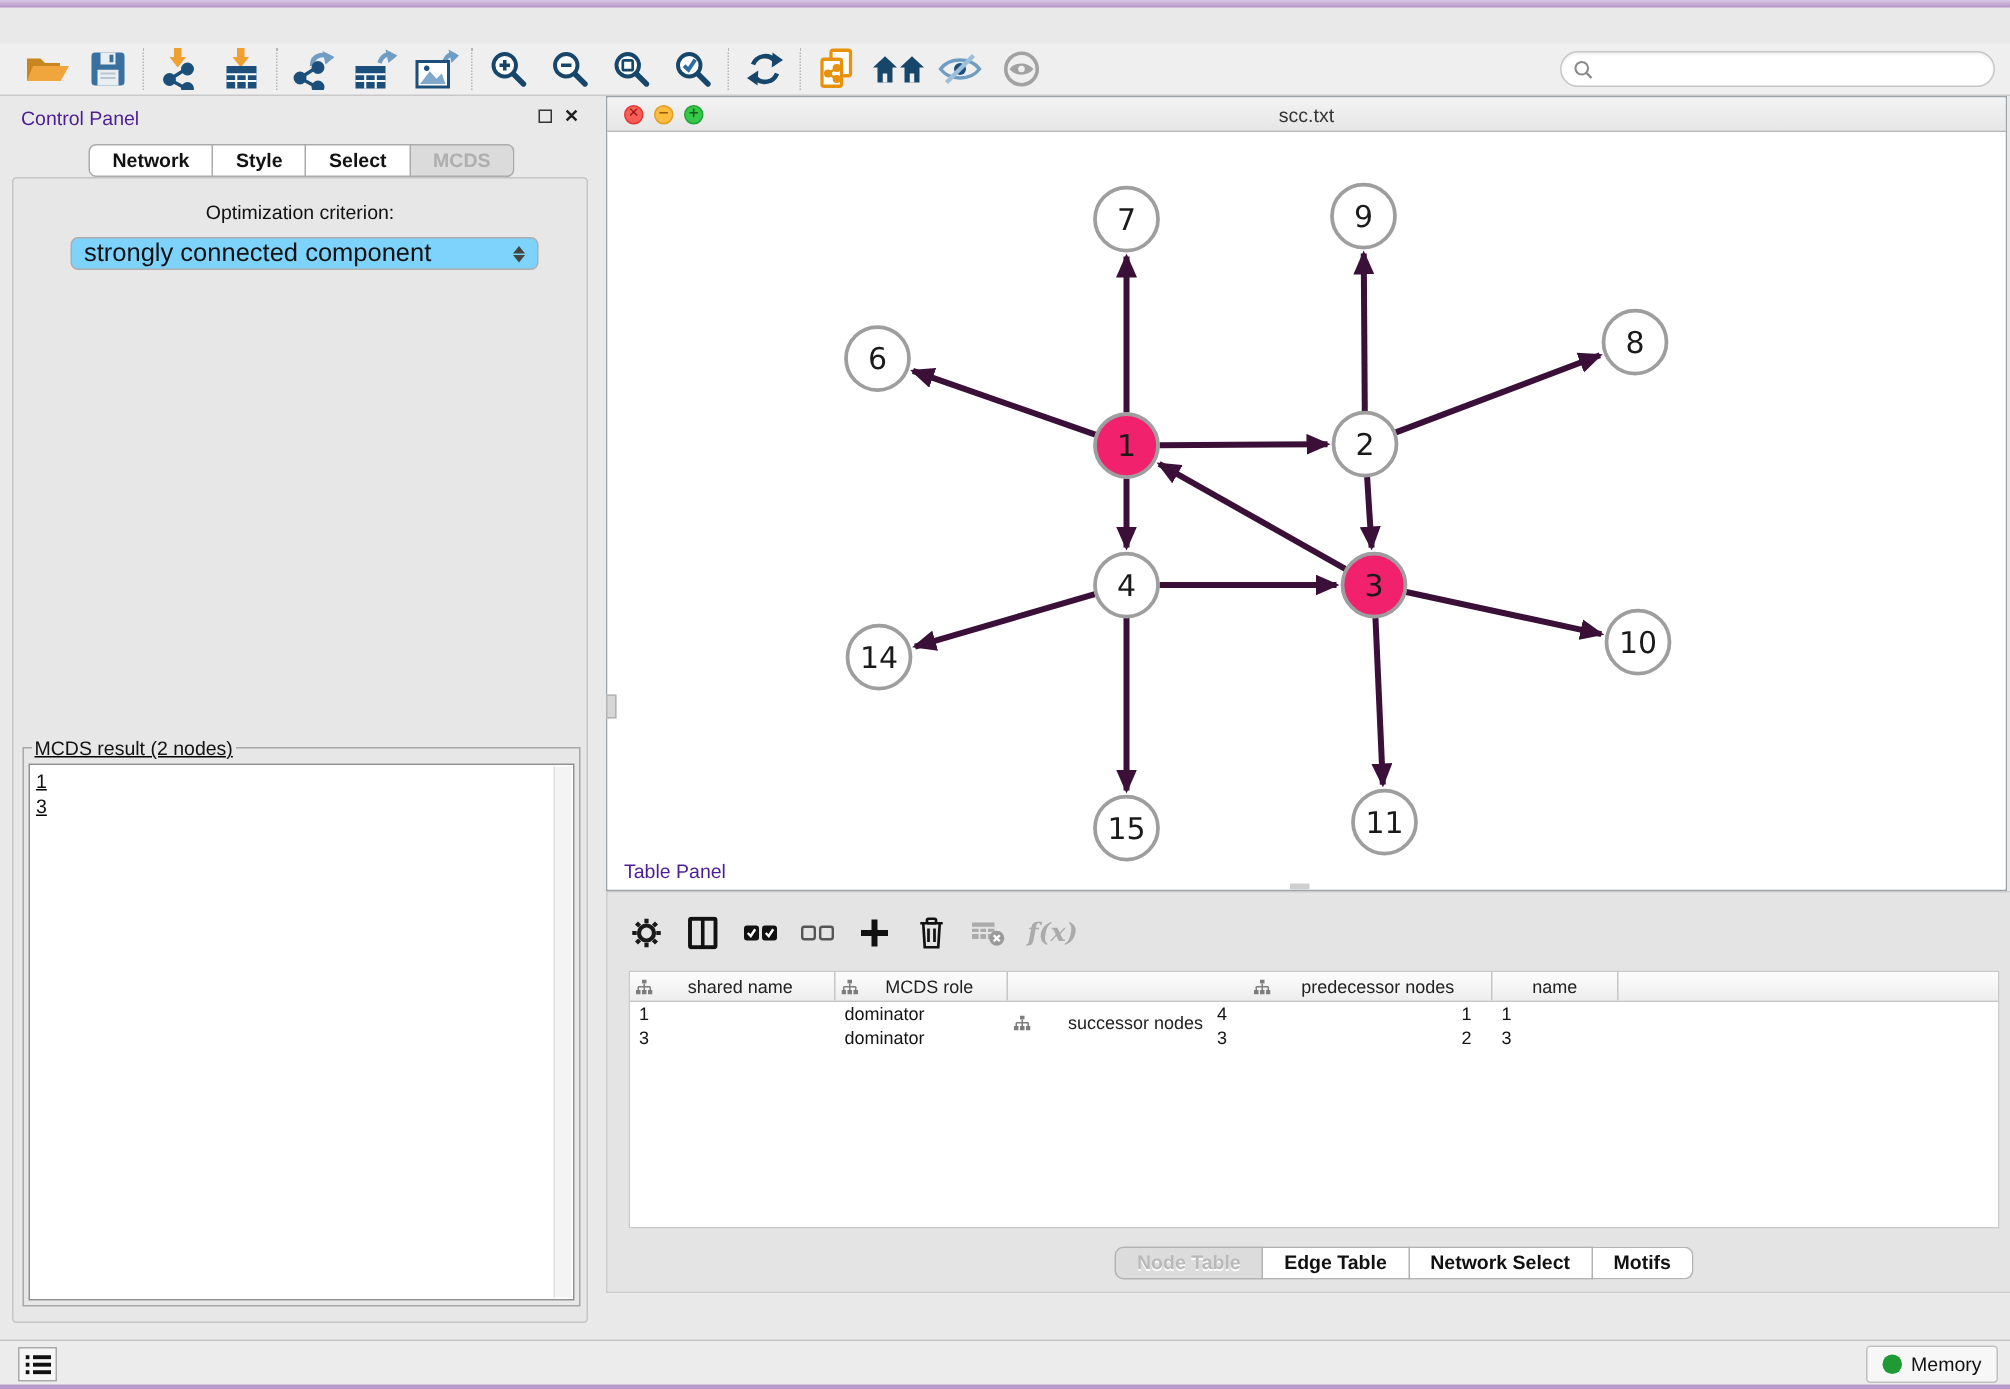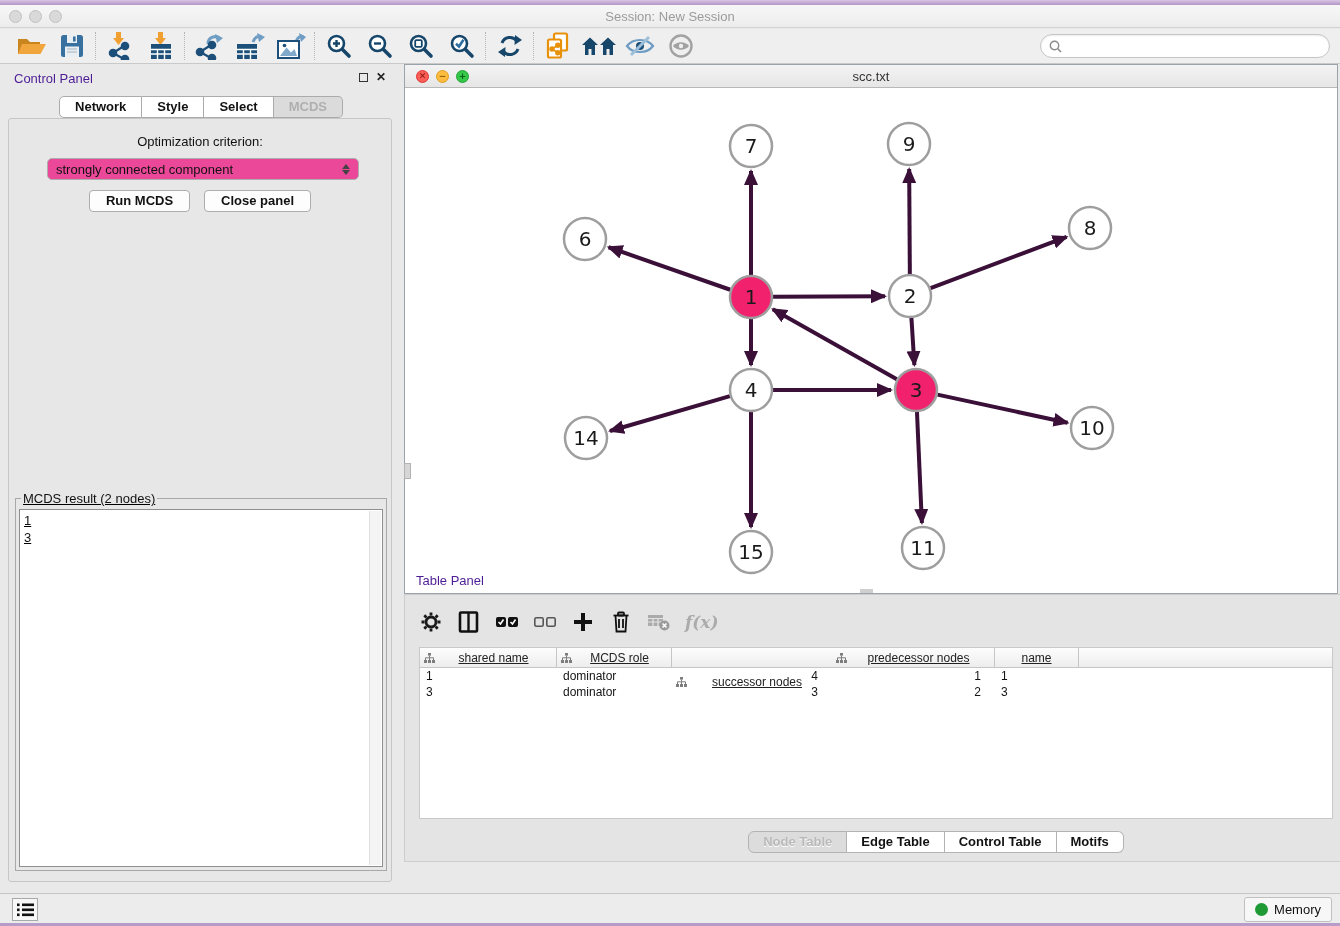--- a/index.html
+++ b/index.html
@@ -28,21 +28,21 @@
   .panel-title { position:absolute; left:8px; top:5px; font-size:13px; color:#4c1d95; }
   .panel-float { position:absolute; top:7px; width:9px; height:9px; border:1.5px solid #333; }
   .panel-close { position:absolute; top:4px; font-size:12px; font-weight:bold; color:#222; }
   .cp-tabs { display:flex; justify-content:center; margin-top:4px; }
   .cp-tab { height:22px; line-height:20px; padding:0 15px; background:#fff; border:1px solid #ABABAB; border-left:none; font-size:13px; font-weight:600; color:#111; }
   .cp-tab:first-child { border-left:1px solid #ABABAB; border-radius:5px 0 0 5px; }
   .cp-tab:last-child { border-radius:0 5px 5px 0; }
   .cp-tab.disabled { background:#DBDBDB; color:#AFAFAF; }
   .cp-body { position:absolute; left:2px; right:4px; top:52px; bottom:4px; background:#E7E7E7; border:1px solid #C6C6C6; border-radius:3px; }
   .opt-label { position:absolute; top:15px; left:0; right:0; text-align:center; font-size:13px; color:#111; }
-  .dropdown { position:absolute; top:39px; left:38px; width:312px; height:22px; background:#ec4899; border:1px solid #ADADAD; border-radius:5px; display:flex; align-items:center; padding:0 8px; font-size:13px; color:#111; }
+  .dropdown { position:absolute; top:39px; left:38px; width:312px; height:22px; background:#7dd3fc; border:1px solid #ADADAD; border-radius:5px; display:flex; align-items:center; padding:0 8px; font-size:17px; color:#111; }
   .dd-steppers { margin-left:auto; display:flex; flex-direction:column; gap:1px; }
   .dd-steppers i { width:0; height:0; border-left:4px solid transparent; border-right:4px solid transparent; }
   .dd-up { border-bottom:5px solid #444; }
   .dd-down { border-top:5px solid #444; }
   .cp-buttons { position:absolute; top:71px; left:0; right:0; display:flex; justify-content:center; gap:14px; }
   .btn { height:22px; background:#FDFDFD; border:1px solid #ADADAD; border-radius:4px; font-size:13px; font-weight:600; color:#111; padding:0 16px; line-height:20px; }
   .result-fieldset { position:absolute; left:6px; top:372px; width:372px; height:380px; border:1px solid #A8A8A8; margin:0; padding:3px;text-decoration:underline; }
   .result-fieldset legend { font-size:13px; color:#111; padding:0 2px; margin-left:2px; }
   .result-box { position:relative; width:100%; height:100%; background:#fff; border:1px solid #8F8F8F; padding:2px 4px; overflow:hidden; }
   .result-scroll { position:absolute; top:1px; right:1px; bottom:1px; width:12px; background:#F4F4F4; border-left:1px solid #E0E0E0; }
@@ -61,21 +61,21 @@
   .bottom-grip { position:absolute; bottom:0px; left:455px; width:13px; height:4px; background:#CFCFCF; }
 
   
   .table-panel { position:absolute; left:404px; top:568px; width:1064px; height:294px; }
   .tp-body { position:absolute; left:0; right:0; top:26px; bottom:0; background:#E4E4E4; border:1px solid #CDCDCD; }
   .tp-toolbar { position:absolute; top:8px; left:14px; height:38px; display:flex; align-items:center; gap:14px; }
   .tp-tool { display:flex; align-items:center; justify-content:center; min-width:24px; }
   .fx-label { font-family:"DejaVu Serif", serif; font-style:italic; font-size:17px; color:#ABABAB;font-weight:bold; }
   .tbl { position:absolute; left:14px; top:52px; width:914px; height:172px; background:#fff; border:1px solid #C9C9C9; }
   .tbl-head { display:flex; height:20px; background:linear-gradient(#FDFDFD,#EDEDED); border-bottom:1px solid #C6C6C6; }
-  .th { display:flex; align-items:center; border-right:1px solid #C6C6C6; font-size:12px; color:#222; padding:0 4px;text-decoration:underline; }
+  .th { display:flex; align-items:center; border-right:1px solid #C6C6C6; font-size:12px; color:#222; padding:0 4px; }
   .th .th-label { flex:1; text-align:center; }
   .tr { display:flex; height:16px; }
   .td { font-size:12px; color:#141414; padding:0 6px; line-height:16px; white-space:nowrap; overflow:hidden; }
   .bt-tabs { position:absolute; left:0; right:0; bottom:8px; display:flex; justify-content:center;text-align:center; }
   .bt-tab { height:22px; line-height:20px; padding:0 14px; background:#fff; border:1px solid #B3B3B3; border-left:none; font-size:13px; font-weight:600; color:#111; }
   .bt-tab:first-child { border-left:1px solid #B3B3B3; border-radius:6px 0 0 6px; }
   .bt-tab:last-child { border-radius:0 6px 6px 0; }
   .bt-tab.disabled { background:#DCDCDC; color:#B9B9B9; text-shadow:0 1px 0 #fff; }
 
   
@@ -83,26 +83,20 @@
   .list-btn { position:absolute; left:12px; top:4px; width:26px; height:23px; background:#F7F7F7; border:1px solid #A9A9A9; display:flex; align-items:center; justify-content:center; }
   .memory-btn { position:absolute; right:8px; top:3px; height:25px; background:#F7F7F7; border:1px solid #C0C0C0; border-radius:3px; display:flex; align-items:center; gap:6px; padding:0 10px; font-size:13px; color:#111; }
   .memory-dot { width:13px; height:13px; border-radius:50%; background:#1F9A34; }
 </style>
 </head>
 <body>
 
 <div class="app">
   <div class="desktop-top"></div>
 
-  <div class="titlebar">
-    <span class="tl-dot" style="left:9px"></span>
-    <span class="tl-dot" style="left:29px"></span>
-    <span class="tl-dot" style="left:49px"></span>
-    <div class="window-title">Session: New Session</div>
-  </div>
 
   <div class="toolbar">
     <div class="tb-btn">
       <svg width="30" height="24" viewBox="0 0 30 24">
           <path d="M2 5 l9 0 3 3 10 0 0 12 -22 0 z" fill="#C9861F"></path>
           <path d="M6 10 h24 l-5.5 10 H2 z" fill="#F0A63C"></path>
         </svg>
     </div>
     <div class="tb-btn">
       <svg width="24" height="24" viewBox="0 0 24 24">
@@ -271,24 +265,20 @@
         <div class="cp-tab disabled">MCDS</div>
       </div>
     <div class="cp-body">
       <div class="opt-label">Optimization criterion:</div>
       <div class="dropdown">
         <span>strongly connected component</span>
         <span class="dd-steppers">
             <i class="dd-up"></i>
             <i class="dd-down"></i>
           </span>
-      </div>
-      <div class="cp-buttons">
-        <button class="btn">Run MCDS</button>
-        <button class="btn">Close panel</button>
       </div>
       <fieldset class="result-fieldset">
         <legend>MCDS result (2 nodes)</legend>
         <div class="result-box">
           <div id="result-lines">
               <div class="result-line">1</div>
               <div class="result-line">3</div>
             </div>
           <div class="result-scroll"></div>
         </div>
@@ -481,21 +471,21 @@
               <div class="td" style="width: 115px; text-align: left;">dominator</div>
               <div class="td" style="width: 160px; text-align: right; padding-right: 14px;">3</div>
               <div class="td" style="width: 163px; text-align: right; padding-right: 14px;">2</div>
               <div class="td" style="width: 84px; text-align: left;">3</div>
             </div>
           </div>
       </div>
       <div class="bt-tabs" id="bt-tabs">
           <div class="bt-tab disabled">Node Table</div>
           <div class="bt-tab">Edge Table</div>
-          <div class="bt-tab">Control Table</div>
+          <div class="bt-tab">Network Select</div>
           <div class="bt-tab">Motifs</div>
         </div>
     </div>
   </div>
 
   <div class="status-bar">
     <span class="list-btn">
       <svg width="17" height="14" viewBox="0 0 17 14">
           <g fill="#111">
             <rect x="0" y="0.5" width="2.6" height="2.6"></rect>

